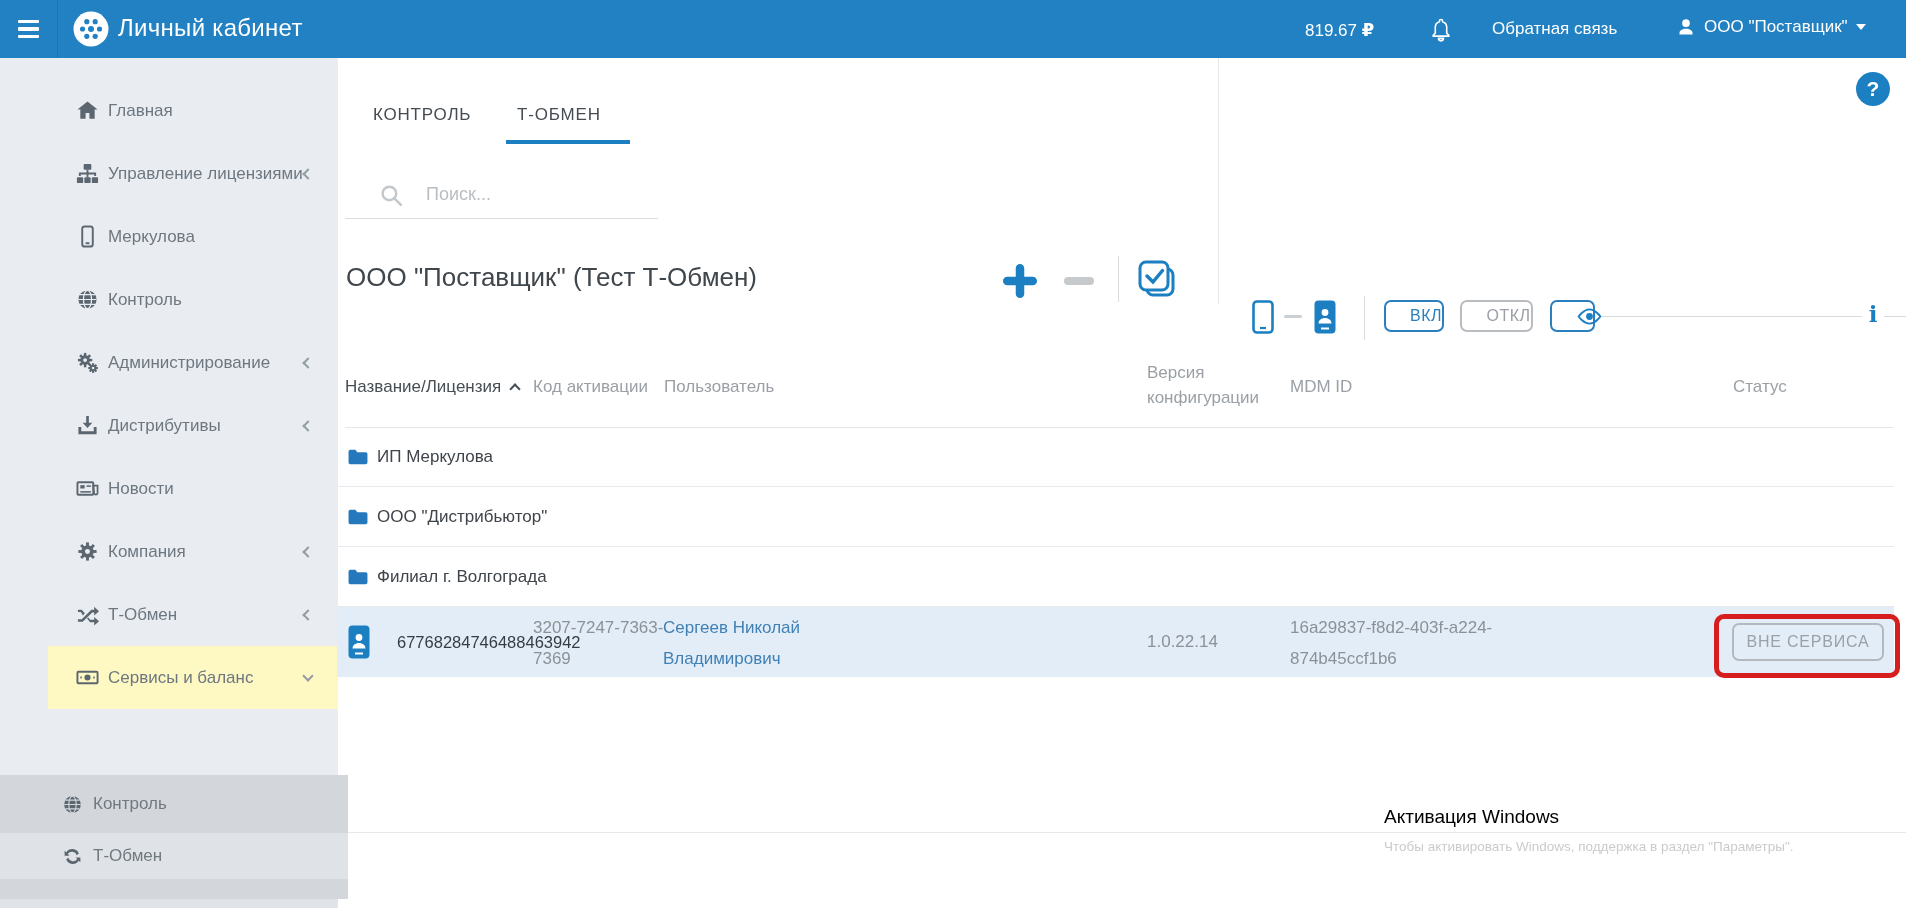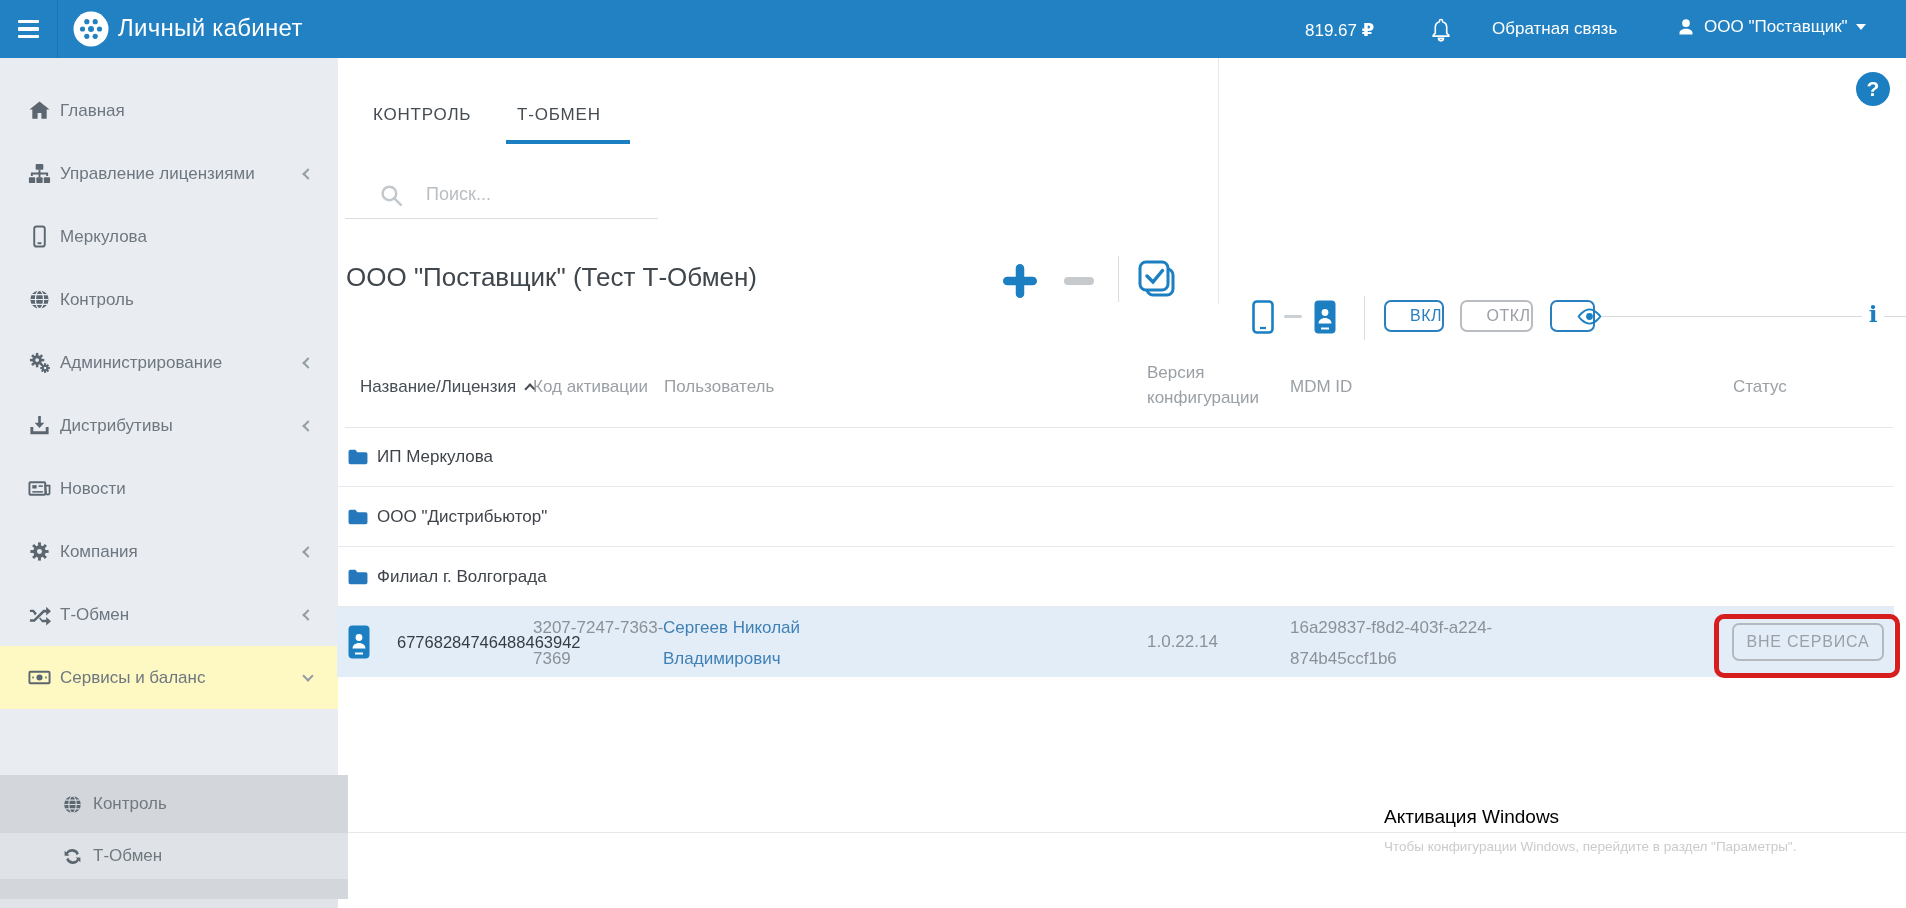--- a/index.html
+++ b/index.html
@@ -15,21 +15,21 @@
   .logo { position:absolute; left:72px; top:10px; }
   .app-title { position:absolute; left:118px; top:14px; color:#fff; font-size:24px; font-weight:300; letter-spacing:.3px; }
   .balance { position:absolute; left:1305px; top:19px; color:#fff; font-size:17px; }
   .balance b { font-weight:700; font-size:18px; }
   .bell { position:absolute; left:1428px; top:16px; }
   .feedback { position:absolute; left:1492px; top:19px; color:#fff; font-size:17px; cursor:pointer; }
   .account { position:absolute; left:1676px; top:17px; color:#fff; font-size:17px; display:flex; align-items:center; gap:8px; cursor:pointer; }
   .caret-down { width:0; height:0; border:5px solid transparent; border-top:6px solid #fff; margin-top:5px; }
 
   
-  .sidebar { position:absolute; left:0; top:58px; width:338px; height:850px; background:#e9edf1; }
+  .sidebar { position:absolute; left:0; top:58px; width:338px; height:850px; background:#e9edf1;padding-left:48px; }
   .side-list { padding-top:21px; }
   .side-item { height:63px; display:flex; align-items:center; padding:0 26px 0 28px;
                color:#6e7780; font-size:17px; cursor:pointer; }
   .side-item .ic { width:23px; height:23px; margin-right:9px; color:#5c6670; flex:none; }
   .side-item.expanded { background:#fef9c3; }
   .chev { width:8px; height:8px; border-left:2px solid #949ca4; border-bottom:2px solid #949ca4;
           transform:rotate(45deg); margin-left:auto; flex:none; }
   .chev.down { transform:rotate(-45deg); margin-top:-4px; }
   .sub-item { position:absolute; left:0; width:348px; display:flex; align-items:center;
               padding-left:62px; color:#717980; font-size:17px; cursor:pointer; z-index:3; }
@@ -67,21 +67,21 @@
           text-align:center; background:#fff; cursor:pointer; font-family:inherit;padding-left:24px; }
   .btn-on  { left:1384px; width:60px; border:2px solid #2a7fbe; color:#2a7fbe; }
   .btn-off { left:1460px; width:73px; border:2px solid #b9bdc1; color:#9aa0a6;text-align:center; }
   .btn-eye { left:1550px; width:45px; border:2px solid #2a7fbe; padding-top:5px; }
   .info-line { position:absolute; left:1602px; top:316px; width:304px; height:1px; background:#d8dbde; }
   .info-i { position:absolute; left:1862px; top:300px; width:22px; text-align:center; background:#fff;
             color:#1b7fc2; font-family:"DejaVu Serif",serif; font-weight:700; font-size:23px; z-index:2; cursor:pointer; }
 
   
   .th { position:absolute; top:377px; font-size:17px; color:#9aa0a5; }
-  .th-name { left:360px; color:#474e54; display:flex; align-items:center; cursor:pointer; }
+  .th-name { left:345px; color:#474e54; display:flex; align-items:center; cursor:pointer; }
   .sort-chev { width:8px; height:8px; border-left:2px solid #474e54; border-top:2px solid #474e54;
                transform:rotate(45deg); display:inline-block; margin-left:10px; margin-top:4px; }
   .th-code { left:533px; } .th-user { left:664px; }
   .th-version { left:1147px; top:360px; width:150px; line-height:25px; }
   .th-mdm { left:1290px; } .th-status { left:1733px; }
   .header-line { position:absolute; left:345px; top:427px; width:1548px; height:1px; background:#e4e7e9; }
 
   .t-row { position:absolute; left:337px; width:1557px; height:60px; border-bottom:1px solid #e7eaec; cursor:pointer; }
   .row-0 { top:427px; } .row-1 { top:487px; } .row-2 { top:547px; }
   .t-row .folder { position:absolute; left:10px; top:21px; }
@@ -387,15 +387,15 @@
     <span class="d-code">3207-7247-7363-7369</span>
     <span class="d-user">Сергеев Николай Владимирович</span>
     <span class="d-version">1.0.22.14</span>
     <span class="d-mdm">16a29837-f8d2-403f-a224-874b45ccf1b6</span>
     <span class="d-badge">ВНЕ СЕРВИСА</span>
   </div>
   <div class="annot-rect"></div>
 
   <div class="bottom-line"></div>
   <div class="wm1">Активация Windows</div>
-  <div class="wm2">Чтобы конфигурации Windows, перейдите в раздел "Параметры".</div>
+  <div class="wm2">Чтобы активировать Windows, поддержка в раздел "Параметры".</div>
 
 </div>
 
 </body></html>

